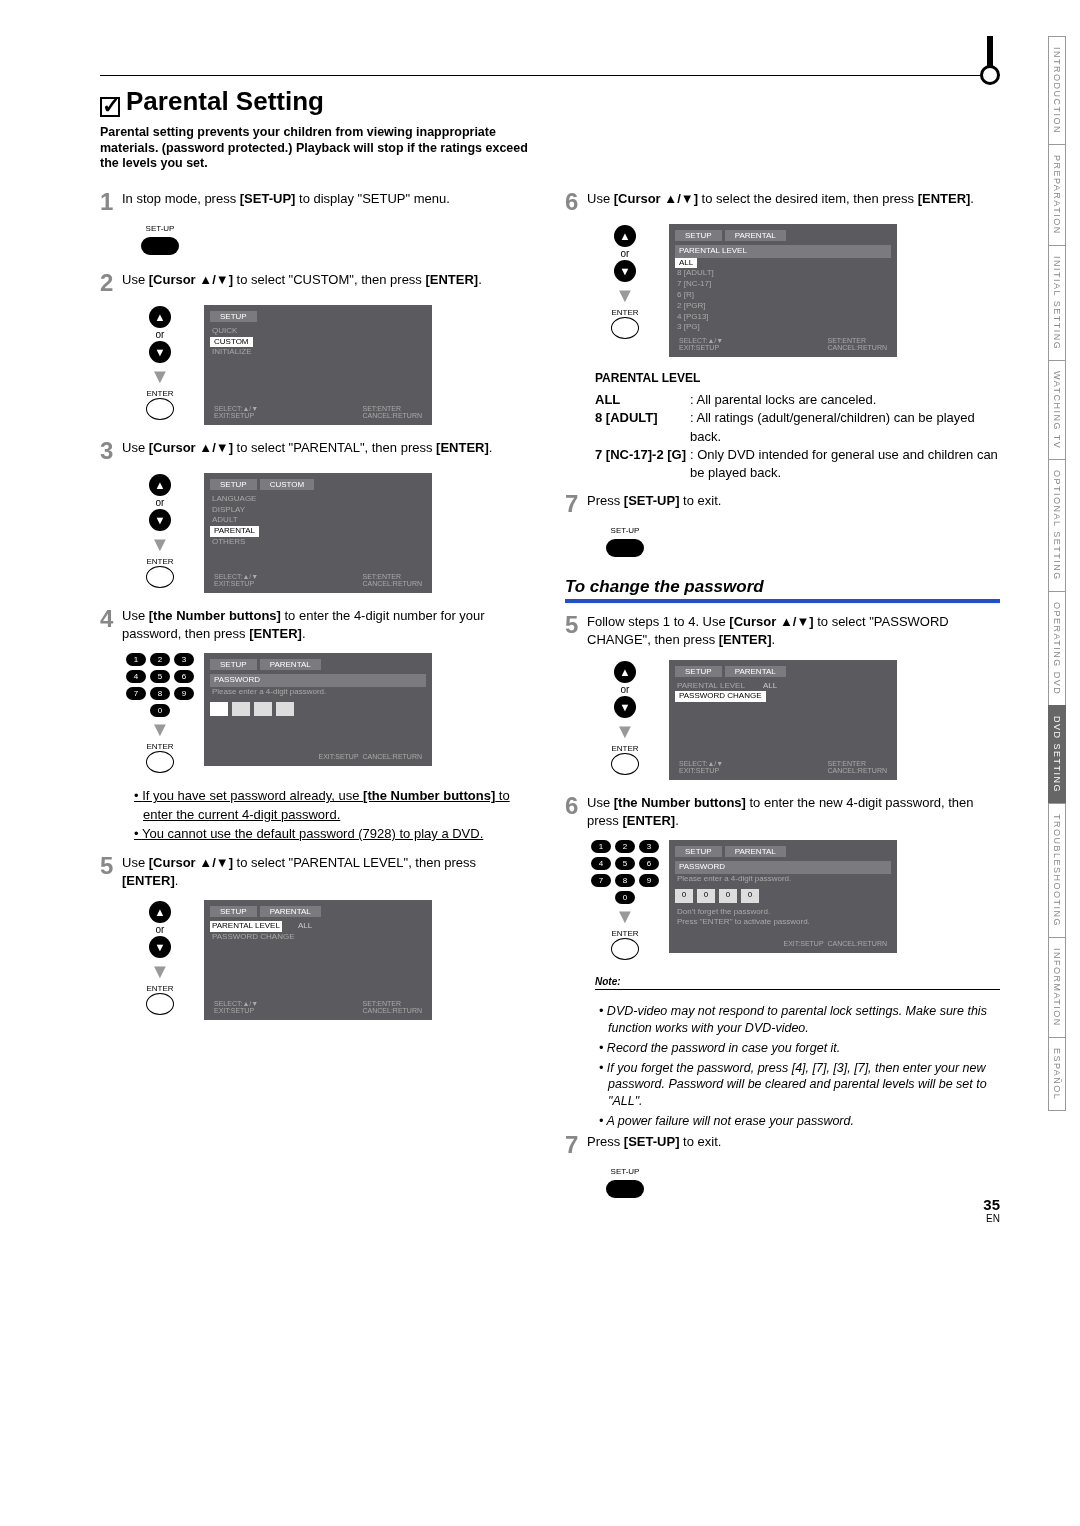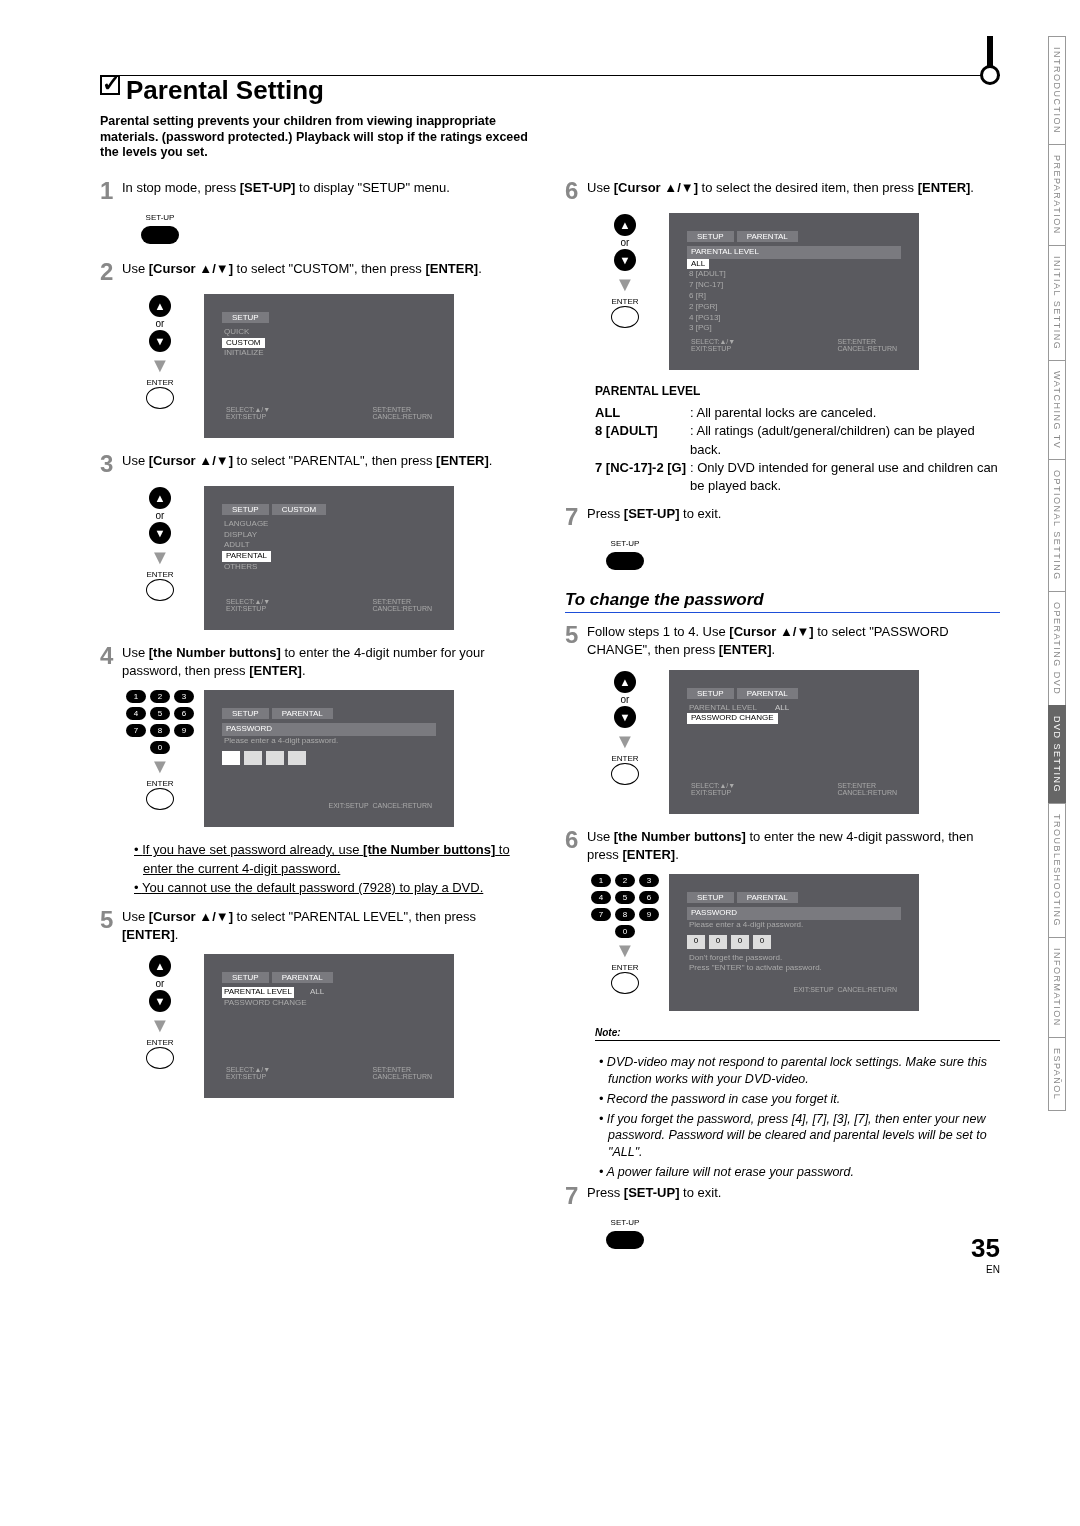--- a/index.html
+++ b/index.html
@@ -1,70 +1,70 @@
 <!DOCTYPE html>
 <html><head>
 <meta charset="utf-8">
 <style>
   * { box-sizing: border-box; margin: 0; padding: 0; }
   body { font-family: Arial, Helvetica, sans-serif; font-size: 13px; color: #000; background: #fff; width: 1080px; height: 1526px; position: relative; }
   .page { padding: 60px 80px 30px 100px; position: relative; }
   .top-line { position: absolute; top: 75px; left: 100px; right: 80px; height: 1px; background: #000; }
   .top-circle { position: absolute; top: 65px; right: 80px; width: 20px; height: 20px; border: 3px solid #000; border-radius: 50%; background: #fff; }
   .top-stem { position: absolute; top: 36px; right: 87px; width: 6px; height: 36px; background: #000; }
-  .title-row { display: flex; align-items: flex-start; margin-top: 15px; margin-bottom: 8px; }
+  .title-row { display: flex; align-items: flex-end; margin-top: 26px; margin-bottom: 8px; }
   .check-icon { width: 20px; height: 20px; border: 2px solid #000; margin-right: 6px; position: relative; }
   .check-icon::after { content: "✓"; position: absolute; top: -6px; left: 0px; font-size: 22px; font-weight: bold; }
   h1 { font-size: 26px; font-weight: bold; }
   .intro { font-size: 12.5px; font-weight: bold; line-height: 1.25; margin-bottom: 18px; max-width: 440px; }
   .columns { display: flex; gap: 30px; }
   .col { width: 440px; }
   .step { display: flex; margin-bottom: 10px; }
   .step-num { font-size: 24px; font-weight: bold; color: #888; width: 22px; flex-shrink: 0; line-height: 1; }
   .step-body { flex: 1; font-size: 13px; line-height: 1.4; }
   .step-body b { font-weight: bold; }
   .diagram { margin: 6px 0 14px 30px; display: flex; align-items: flex-start; gap: 14px; }
   .remote-stack { display: flex; flex-direction: column; align-items: center; width: 60px; }
   .btn-oval { width: 38px; height: 18px; background: #000; border-radius: 10px; margin: 2px 0; }
   .setup-label { font-size: 8px; margin-bottom: 2px; }
   .arrow-btn { width: 22px; height: 22px; background: #000; border-radius: 50%; color: #fff; display: flex; align-items: center; justify-content: center; font-size: 11px; margin: 1px 0; }
   .or-text { font-size: 10px; margin: 0px 0; }
   .big-arrow { font-size: 20px; color: #999; margin: 1px 0; }
   .enter-row { display: flex; font-size: 8px; gap: 2px; }
   .enter-btn { width: 28px; height: 22px; border: 1.5px solid #000; border-radius: 50%; }
-  .osd { width: 250px; background: #5a5a5f; padding: 18px; font-size: 8.5px; color: #ccc; }
+  .osd { width: 228px; background: #5a5a5f; padding: 6px; font-size: 8.5px; color: #ccc; }
   .osd-tabs { display: flex; gap: 3px; margin-bottom: 4px; }
   .osd-tab { background: #7a7a7f; color: #fff; padding: 1px 10px; font-size: 8px; }
   .osd-body { min-height: 75px; font-size: 8px; line-height: 1.35; }
   .osd-item { color: #aaa; padding: 0 2px; }
   .osd-item.sel { background: #fff; color: #000; display: inline-block; padding: 0 4px; }
   .osd-footer { display: flex; justify-content: space-between; font-size: 7px; color: #aaa; margin-top: 4px; padding: 0 4px; }
   .osd-row { display: flex; gap: 16px; }
   .osd-input-row { display: flex; gap: 4px; margin: 4px 0; }
   .osd-input-box { width: 18px; height: 14px; background: #ddd; display:flex; align-items:center; justify-content:center; color:#000; font-size:8px;}
   .bullet-list { margin: 4px 0 10px 34px; font-size: 13px; line-height: 1.45; text-decoration: underline; }
   .bullet-list li { list-style: none; text-indent: -9px; padding-left: 9px; }
   .bullet-list li::before { content: "• "; }
   .numpad { display: grid; grid-template-columns: repeat(3, 20px); gap: 4px; justify-content: center; }
   .numpad-btn { width: 20px; height: 13px; background: #000; color: #fff; border-radius: 8px; font-size: 8px; display: flex; align-items: center; justify-content: center; }
   .numpad-zero { grid-column: 2; }
-  .subhead { font-size: 17px; font-style: italic; font-weight: bold; border-bottom: 1px solid #1d4ed8; padding-bottom: 2px; margin: 18px 0 10px 0; }
+  .subhead { font-size: 17px; font-style: italic; font-weight: bold; border-bottom: 4px solid #1d4ed8; padding-bottom: 2px; margin: 18px 0 10px 0; }
   .note-head { font-style: italic; font-weight: bold; font-size: 10px; border-bottom: 1px solid #000; padding-bottom: 2px; margin: 16px 0 6px 30px; }
   .note-list { margin-left: 34px; font-size: 12.5px; font-style: italic; line-height: 1.35; margin-top: 13px; }
   .note-list li { list-style: none; text-indent: -9px; padding-left: 9px; margin-bottom: 3px; }
   .note-list li::before { content: "• "; }
   .def-table { font-size: 13px; line-height: 1.4; margin: 6px 0 10px 30px; }
   .def-row { display: flex; }
   .def-key { width: 95px; font-weight: bold; flex-shrink: 0; }
   .def-val { flex: 1; }
   .side-tabs { position: absolute; right: 14px; top: 36px; display: flex; flex-direction: column; font-size: 9px; letter-spacing: 1.5px; color: #888; }
   .side-tab { writing-mode: vertical-rl; border: 1px solid #999; padding: 10px 3px; text-align: center; margin-bottom: -1px; }
   .side-tab.active { background: #666; color: #fff; border-color: #666; }
   .page-footer { position: absolute; bottom: 20px; right: 80px; text-align: right; }
-  .page-num { font-size: 26px; font-weight: bold; }
+  .page-num { font-size: 15px; font-weight: bold; }
   .page-lang { font-size: 10px; }
   .plevel-head { font-size: 12px; font-weight: bold; margin: 8px 0 2px 30px; }
 </style>
 </head>
 <body>
 
 <div class="page">
   <div class="top-line"></div>
   <div class="top-stem"></div>
   <div class="top-circle"></div>

